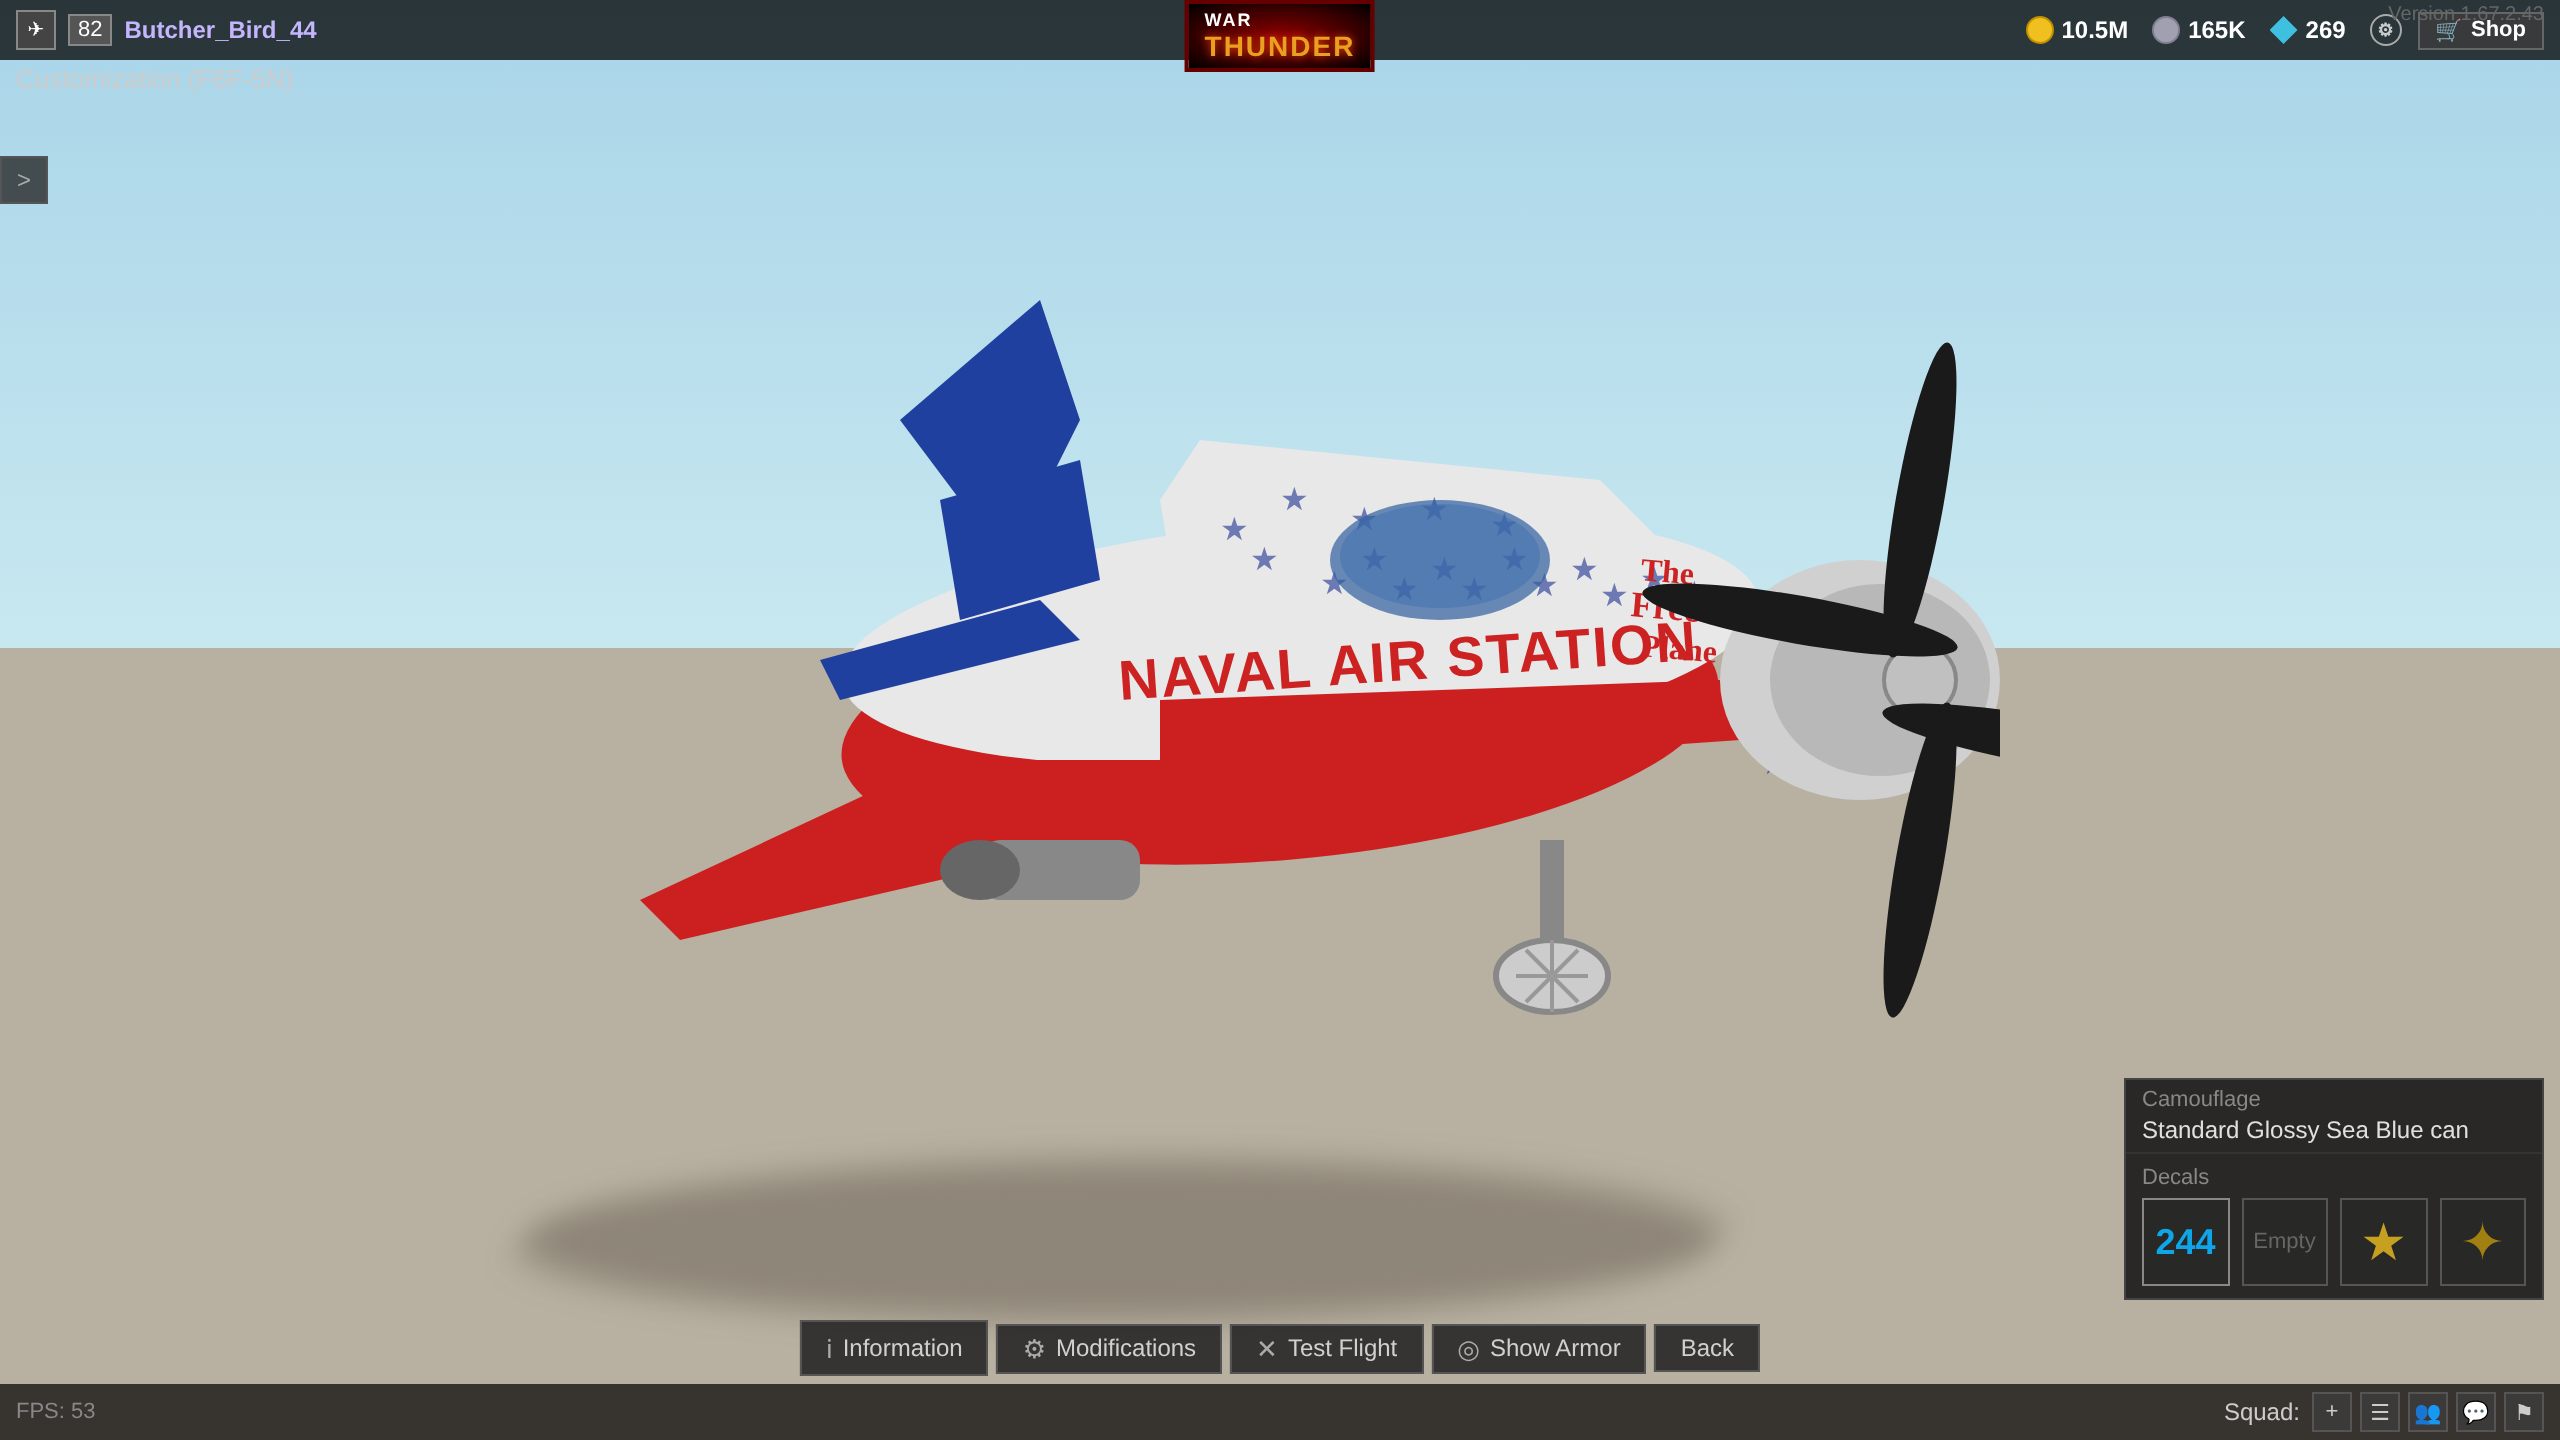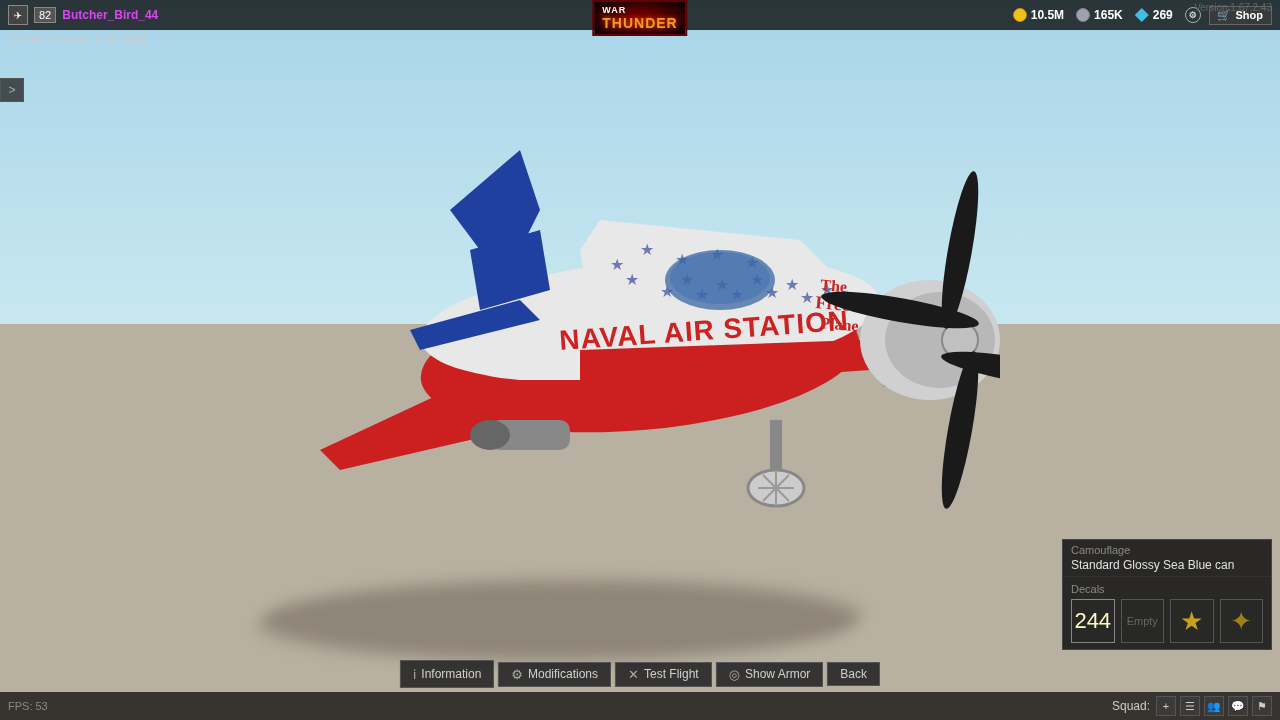--- a/index.html
+++ b/index.html
@@ -65,21 +65,21 @@
     .player-rank {
       background: #555;
       border: 1px solid #888;
       color: #fff;
       font-size: 11px;
       padding: 1px 4px;
       display: flex; align-items: center; gap: 3px;
     }
 
     .player-name {
-      color: #d946ef;
+      color: #c4b5fd;
       font-size: 12px;
       font-weight: bold;
     }
 
     
     .logo-center {
       position: absolute;
       left: 50%;
       transform: translateX(-50%);
       top: 0;
@@ -346,23 +346,23 @@
       justify-content: center;
       cursor: pointer;
       position: relative;
     }
 
     .decal-item.active {
       border-color: #888;
     }
 
     .decal-number {
-      color: #fef9c3;
-      font-size: 22px;
-      font-weight: normal;
+      color: #0ea5e9;
+      font-size: 18px;
+      font-weight: bold;
     }
 
     .decal-empty {
       color: #666;
       font-size: 11px;
     }
 
     .decal-star {
       color: #c8a020;
       font-size: 26px;

